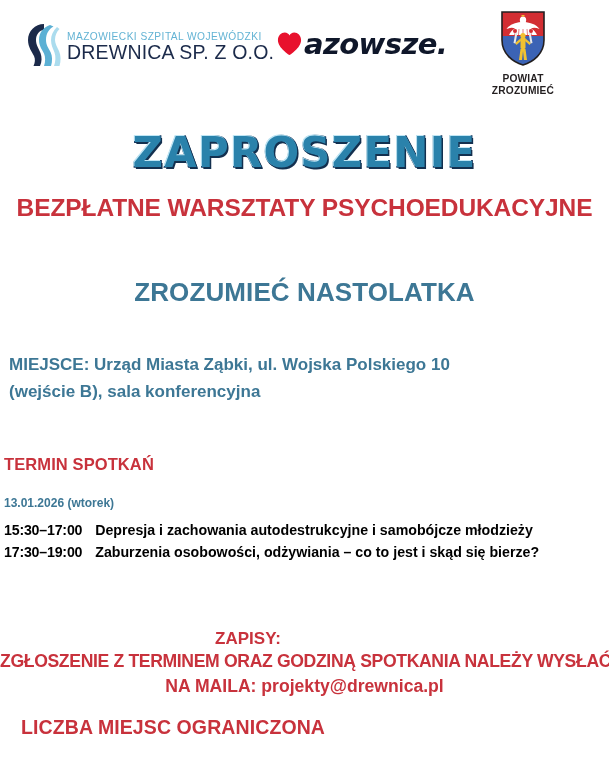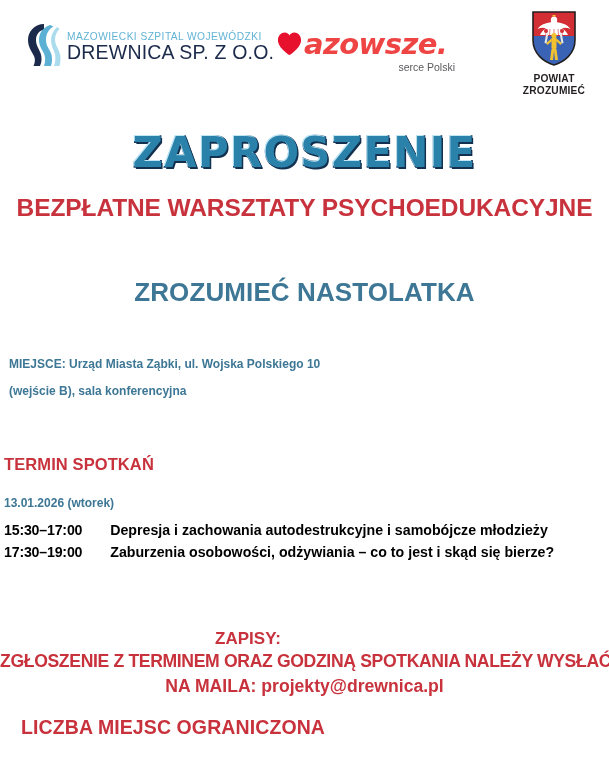--- a/index.html
+++ b/index.html
@@ -66,36 +66,36 @@
     align-items: flex-end;
     color: #e8112d;
   }
   .mazowsze-heart { width: 27px; height: 27px; margin-right: 1px; margin-bottom: 1px; }
   .mazowsze-letters {
     font-size: 29px;
     font-weight: 700;
     font-style: italic;
     letter-spacing: -0.6px;
     line-height: 0.92;
-    color: #ef4444;
+    color: #0f172a;
     font-family: "DejaVu Sans", sans-serif;
   }
   .mazowsze-sub {
     text-align: right;
     font-size: 10.5px;
     color: #58595b;
     margin-top: 3px;
     padding-right: 6px;
     font-family: "Liberation Sans", sans-serif;
   }
 
   
   .logo-powiat {
     position: absolute;
-    left: 511px;
+    left: 480px;
     top: 10px;
     width: 86px;
     text-align: center;
   }
   .powiat-shield { width: 46px; height: 56px; }
   .powiat-label {
     margin-top: 3px;
     font-size: 10.2px;
     font-weight: 700;
     color: #231f20;
@@ -153,21 +153,21 @@
     font-family: "Liberation Sans", sans-serif;
   }
 
   .place-block {
     position: absolute;
     left: 9px;
     top: 351px;
     width: 590px;
     color: #3d7795;
     font-weight: 700;
-    font-size: 12px;
+    font-size: 17px;
     line-height: 27px;
     font-family: "Liberation Sans", sans-serif;
   }
 
   .termin-heading {
     position: absolute;
     left: 4px;
     top: 455px;
     color: #c8323c;
     font-weight: 700;
@@ -191,21 +191,21 @@
     left: 4px;
     color: #000000;
     font-weight: 700;
     font-size: 14.2px;
     white-space: nowrap;
     font-family: "Liberation Sans", sans-serif;
   }
   .session.s1 { top: 522px; }
   .session.s2 { top: 544px; }
   .session .time { letter-spacing: -0.2px; }
-  .session .topic { margin-left: 24px; }
+  .session .topic { margin-left: 9px; }
 
   .zapisy-title {
     position: absolute;
     left: 0;
     top: 629px;
     width: 496px;
     text-align: center;
     color: #c8323c;
     font-weight: 700;
     font-size: 17px;
@@ -273,21 +273,20 @@
 
     <div class="logo-mazowsze">
       <div class="mazowsze-word">
         <span class="mazowsze-heart">
           <svg viewBox="0 0 28 28" width="27" height="27" aria-hidden="true">
             <path d="M14 26 C14 26 2 18.5 2 10.5 C2 5.5 5.5 2.5 9 2.5 C11.5 2.5 13.2 4 14 5.6 C14.8 4 16.5 2.5 19 2.5 C22.5 2.5 26 5.5 26 10.5 C26 18.5 14 26 14 26 Z" fill="#e8112d"></path>
           </svg>
         </span>
         <span class="mazowsze-letters">azowsze.</span>
       </div>
-      <div class="mazowsze-sub">serce Polski</div>
     </div>
 
     <div class="logo-powiat">
       <span class="powiat-shield">
         <svg viewBox="0 0 46 56" width="46" height="56" aria-hidden="true">
           <defs>
             <clipPath id="shieldClip">
               <path d="M2 2 H44 V30 C44 44 33 52 23 55 C13 52 2 44 2 30 Z"></path>
             </clipPath>
           </defs>

